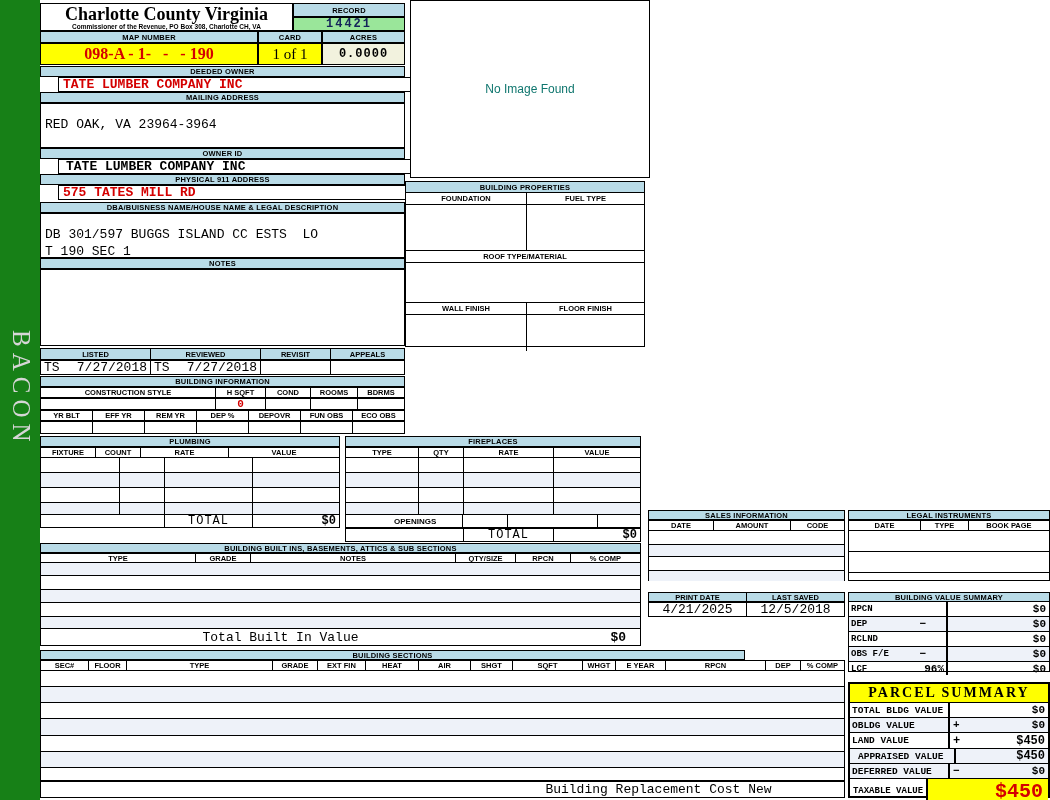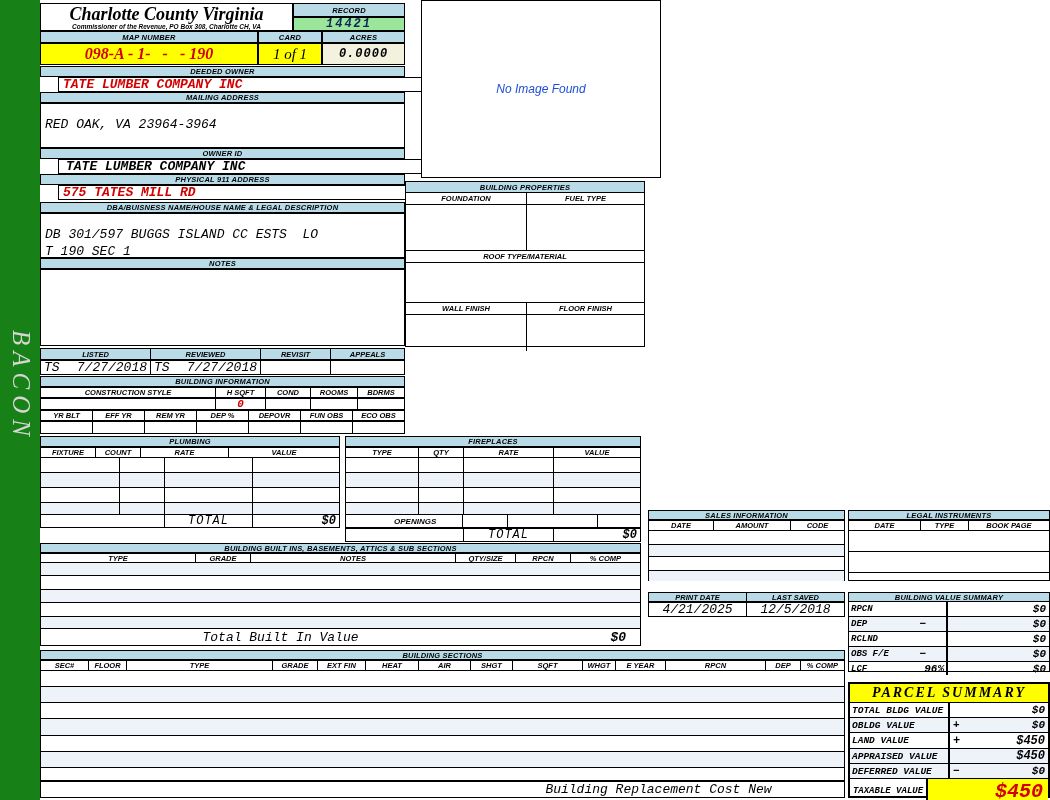--- a/index.html
+++ b/index.html
@@ -1,18 +1,18 @@
 <!DOCTYPE html>
 <html><head>
 <meta charset="utf-8">
 <style>
   html,body{margin:0;padding:0;background:#fff;}
   #canvas{position:relative;width:1050px;height:800px;background:#ffffff;
     font-family:"Liberation Sans",sans-serif;overflow:hidden;}
-  .abs{position:absolute;box-sizing:border-box;font-style:italic;}
+  .abs{position:absolute;box-sizing:border-box;}
   .band{background:#B9DBE7;border:1px solid #000;font-weight:bold;font-size:7.5px;
     display:flex;align-items:center;justify-content:center;color:#000;letter-spacing:.2px;}
   .box{border:1px solid #000;background:#fff;}
   .row{display:flex;border:1px solid #000;background:#fff;}
   .cell{box-sizing:border-box;border-right:1px solid #000;height:100%;}
   .cell:last-child{border-right:none;}
   .hcell{font-weight:bold;font-size:7.5px;display:flex;align-items:center;justify-content:center;}
   .mono{font-family:"Liberation Mono","DejaVu Sans Mono",monospace;}
   .serif{font-family:"Liberation Serif","DejaVu Serif",serif;}
   .pre{white-space:pre;}
@@ -64,21 +64,21 @@
   <div class="abs box vcent mono bold red" style="left:40px;top:185px;width:365px;height:15px;font-size:13px;padding-left:4px;">575 TATES MILL RD</div>
 
   <div class="abs band" style="left:40px;top:202px;width:365px;height:11px;">DBA/BUISNESS NAME/HOUSE NAME &amp; LEGAL DESCRIPTION</div>
   <div class="abs box" style="left:40px;top:213px;width:365px;height:45px;">
     <div class="mono pre" style="font-size:13px;padding:13px 0 0 4px;">DB 301/597 BUGGS ISLAND CC ESTS  LO</div>
     <div class="mono" style="font-size:13px;padding:2px 0 0 4px;">T 190 SEC 1</div>
   </div>
   <div class="abs band" style="left:40px;top:258px;width:365px;height:11px;">NOTES</div>
   <div class="abs box" style="left:40px;top:269px;width:365px;height:77px;"></div>
 
-  <div class="abs box ctr" style="left:421px;top:0px;width:240px;height:178px;font-size:12px;color:#1d4ed8;">
+  <div class="abs box ctr" style="left:410px;top:0px;width:240px;height:178px;font-size:12px;color:#0f766e;">
     <span>No Image Found</span>
   </div>
 
   <div class="abs box" style="left:405px;top:181px;width:240px;height:166px;">
     <div class="band" style="height:10px;border:none;border-bottom:1px solid #000;">BUILDING PROPERTIES</div>
     <div style="display:flex;height:11px;border-bottom:1px solid #000;">
       <div class="hcell" style="width:120px;border-right:1px solid #000;">FOUNDATION</div>
       <div class="hcell" style="flex:1;">FUEL TYPE</div>
     </div>
     <div style="display:flex;height:45px;border-bottom:1px solid #000;">
@@ -248,21 +248,21 @@
     <div style="height:13px;border-bottom:1px solid #000;"></div>
     <div class="lt" style="height:12px;border-bottom:1px solid #000;"></div>
     <div style="height:13px;border-bottom:1px solid #000;"></div>
     <div class="lt" style="height:12px;"></div>
   </div>
   <div class="abs row" style="left:40px;top:628px;width:601px;height:18px;position:absolute;">
     <div class="mono" style="position:absolute;left:0;right:120px;top:0;bottom:0;display:flex;align-items:center;justify-content:center;font-size:13px;">Total Built In Value</div>
     <div class="mono bold" style="position:absolute;right:14px;top:0;bottom:0;display:flex;align-items:center;font-size:13px;">$0</div>
   </div>
 
-  <div class="abs band" style="left:40px;top:650px;width:805px;height:10px;">BUILDING SECTIONS</div>
+  <div class="abs band" style="left:40px;top:650px;width:705px;height:10px;">BUILDING SECTIONS</div>
   <div class="abs row" style="left:40px;top:660px;width:805px;height:11px;">
     <div class="cell hcell" style="width:48px;">SEC#</div>
     <div class="cell hcell" style="width:38px;">FLOOR</div>
     <div class="cell hcell" style="width:146px;">TYPE</div>
     <div class="cell hcell" style="width:45px;">GRADE</div>
     <div class="cell hcell" style="width:48px;">EXT FIN</div>
     <div class="cell hcell" style="width:53px;">HEAT</div>
     <div class="cell hcell" style="width:52px;">AIR</div>
     <div class="cell hcell" style="width:42px;">SHGT</div>
     <div class="cell hcell" style="width:70px;">SQFT</div>
@@ -369,21 +369,21 @@
       </div>
     </div>
     <div style="display:flex;height:15px;border-bottom:1px solid #000;">
       <div class="mono bold" style="width:96px;font-size:9.5px;display:flex;align-items:center;padding-left:2px;">LAND VALUE</div>
       <div class="mono thickL" style="flex:1;display:flex;align-items:center;justify-content:space-between;padding:0 3px;font-size:12px;font-weight:bold;">
         <span>+</span>
         <span>$450</span>
       </div>
     </div>
     <div class="lt" style="display:flex;height:14px;border-bottom:1px solid #000;">
-      <div class="mono bold" style="width:96px;font-size:9.5px;display:flex;align-items:center;padding-left:2px;">APPRAISED VALUE</div>
+      <div class="mono bold" style="width:96px;font-size:9.5px;display:flex;align-items:center;padding-left:8px;">APPRAISED VALUE</div>
       <div class="mono thickL" style="flex:1;display:flex;align-items:center;justify-content:space-between;padding:0 3px;font-size:12px;font-weight:bold;">
         <span></span>
         <span>$450</span>
       </div>
     </div>
     <div class="lt" style="display:flex;height:14px;border-bottom:1px solid #000;">
       <div class="mono bold" style="width:96px;font-size:9.5px;display:flex;align-items:center;padding-left:2px;">DEFERRED VALUE</div>
       <div class="mono thickL" style="flex:1;display:flex;align-items:center;justify-content:space-between;padding:0 3px;font-size:11px;font-weight:bold;">
         <span>−</span>
         <span>$0</span>

